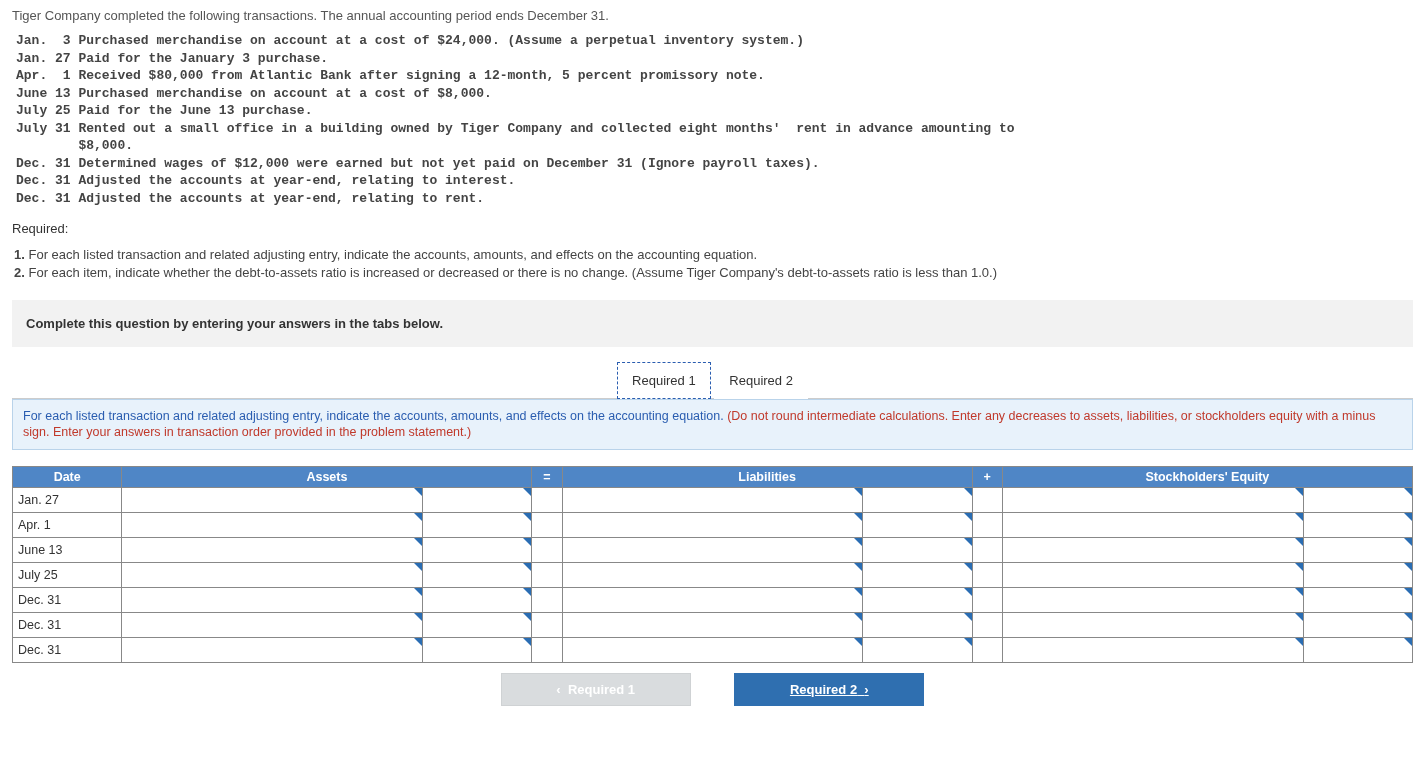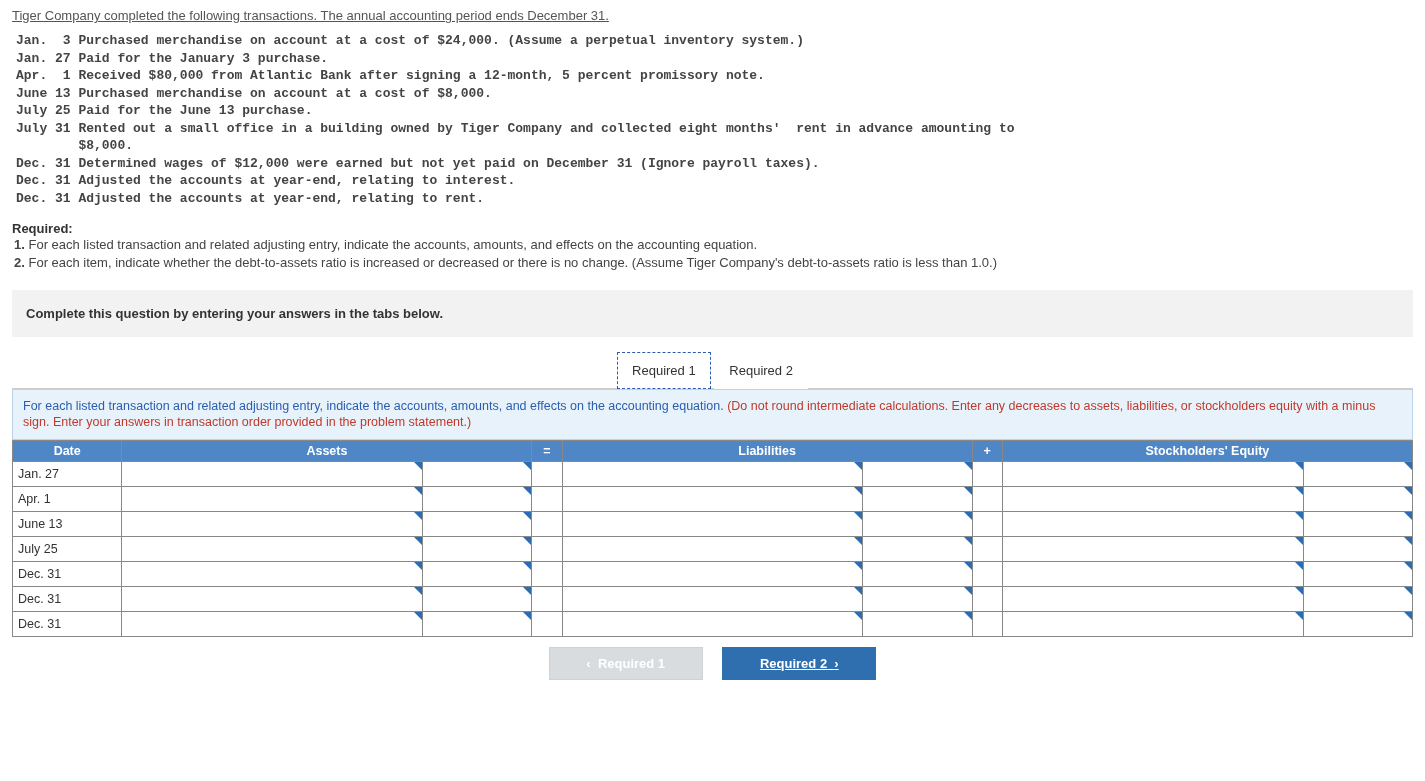--- a/index.html
+++ b/index.html
@@ -3,31 +3,31 @@
 <meta charset="utf-8">
 <style>
   body {
     font-family: Arial, Helvetica, sans-serif;
     font-size: 13px;
     color: #333;
     margin: 0;
     padding: 8px 12px;
     background: #fff;
   }
-  .intro { color: #555; margin-bottom: 9px; text-decoration: underline; }
+  .intro { color: #555; margin-bottom: 9px; }
   .mono {
     font-family: "Courier New", Courier, monospace;
     font-size: 13px;
     color: #444;
     white-space: pre;
     line-height: 1.35;
     margin: 6px 0 14px 4px;
     font-weight: bold;
   }
-  .req-label { font-weight: bold; margin: 8px 0 0 0; }
+  .req-label { font-weight: normal; margin: 8px 0 10px 0; }
   .req-list { margin: 0 0 18px 2px; line-height: 1.35; color:#444;}
   .req-list .num { font-weight: bold; }
   .light-box {
     background: #f2f2f2;
     padding: 16px 14px;
     font-weight: bold;
     font-size: 13px;
     color:#333;
     margin-bottom: 0;
   }
@@ -55,21 +55,21 @@
     border: 1px solid #b9d3ea;
     padding: 8px 10px;
     font-size: 12.5px;
     line-height: 1.35;
     color: #2a5db0;
   }
   .instruction .warn { color: #c0392b; }
   table.answer {
     border-collapse: collapse;
     width: 100%;
-    margin-top: 0;
+    margin-top: 16px;
     table-layout: fixed;
     padding-left: 48px;
   }
   table.answer th {
     background: #4f86c6;
     color: #fff;
     font-weight: bold;
     font-size: 12.5px;
     border: 1px solid #888;
     padding: 3px 4px;
@@ -95,25 +95,25 @@
     right: 0; top: 0;
     width: 0; height: 0;
     border-top: 8px solid #2a6db3;
     border-left: 8px solid transparent;
   }
   .op-col { width: 22px; text-align:center; font-weight:bold; }
   .nav-btns { text-align: center; margin-top: 10px; }
   .nav-btn {
     display: inline-block;
     min-width: 140px;
-    padding: 8px 6px;
+    padding: 8px 24px;
     font-size: 13px;
     font-weight: bold;
     border: 1px solid #aaa;
-    margin: 0 8px;
+    margin: 0 20px;
     cursor: pointer;
   }
   .nav-btn.disabled {
     background: #d9dcde;
     color: #fff;
     border-color:#cfd2d4;
   }
   .nav-btn.primary {
     background: #2f6fb0;
     color: #ffffff;

